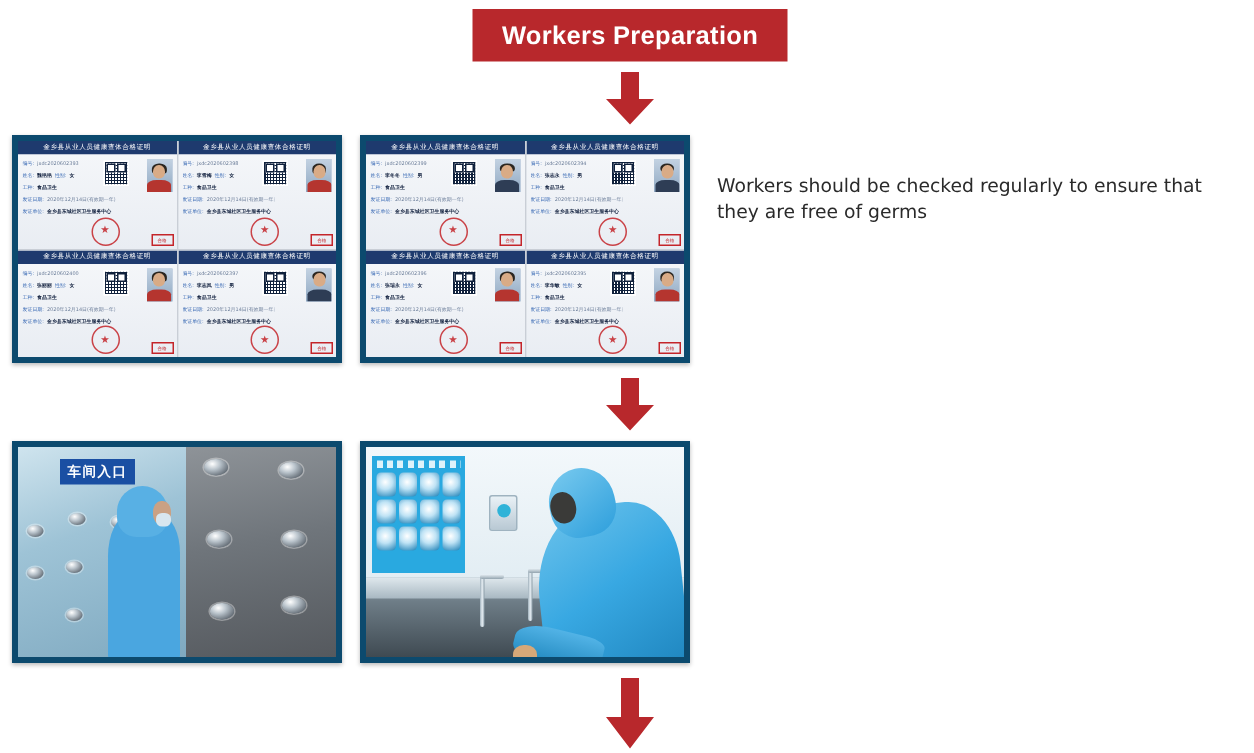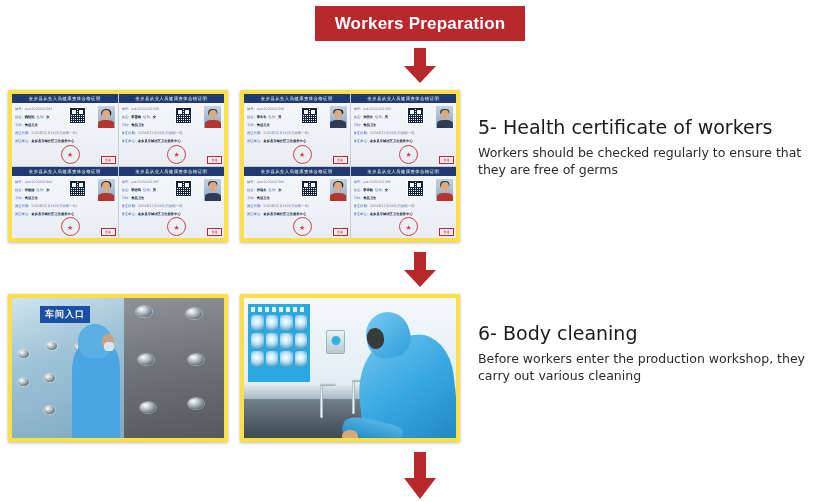--- a/index.html
+++ b/index.html
@@ -28,21 +28,21 @@
     white-space:nowrap;
   }
 
   
   .arrow{position:absolute;}
   .arrow svg{display:block;}
 
   
   .card{
     position:absolute;
-    background:#fde047;
+    background:#0c4a6e;
     padding:4px;
     box-shadow:0 1px 3px rgba(0,0,0,.28);
     box-sizing:border-box;
   }
   .card-inner{width:100%;height:100%;overflow:hidden;position:relative;}
 
   
   .cert-sheet{
     width:100%;height:100%;
     display:grid;
@@ -689,21 +689,20 @@
               </div>
             <div class="redbox">合格</div>
           </div>
         </div>
 
       </div>
     </div>
   </div>
 
   <div class="textblock" style="left:478px;top:116px;width:356px;">
-    <div class="tb-title">5- Health certificate of workers</div>
     <div class="tb-desc">Workers should be checked regularly to ensure that they are free of germs</div>
   </div>
 
   <div class="arrow" style="left:403px;top:252px;">
     <svg width="34" height="36" viewBox="0 0 34 36" aria-hidden="true">
       <polygon points="11,0 23,0 23,18 33,18 17,35 1,18 11,18" fill="#b8282c"></polygon>
     </svg>
   </div>
 
   <div class="card" style="left:8px;top:294px;width:220px;height:148px;">
@@ -774,24 +773,20 @@
           <span class="bod"></span>
           <span class="hd"></span>
           <span class="fc"></span>
           <span class="arm"></span>
           <span class="hand"></span>
         </div>
       </div>
     </div>
   </div>
 
-  <div class="textblock" style="left:478px;top:322px;width:356px;">
-    <div class="tb-title">6- Body cleaning</div>
-    <div class="tb-desc">Before workers enter the production workshop, they carry out various cleaning</div>
-  </div>
 
   <div class="arrow" style="left:403px;top:452px;">
     <svg width="34" height="50" viewBox="0 0 34 50" aria-hidden="true">
       <polygon points="11,0 23,0 23,26 33,26 17,47 1,26 11,26" fill="#b8282c"></polygon>
     </svg>
   </div>
 
 </div>
 
 </body></html>

